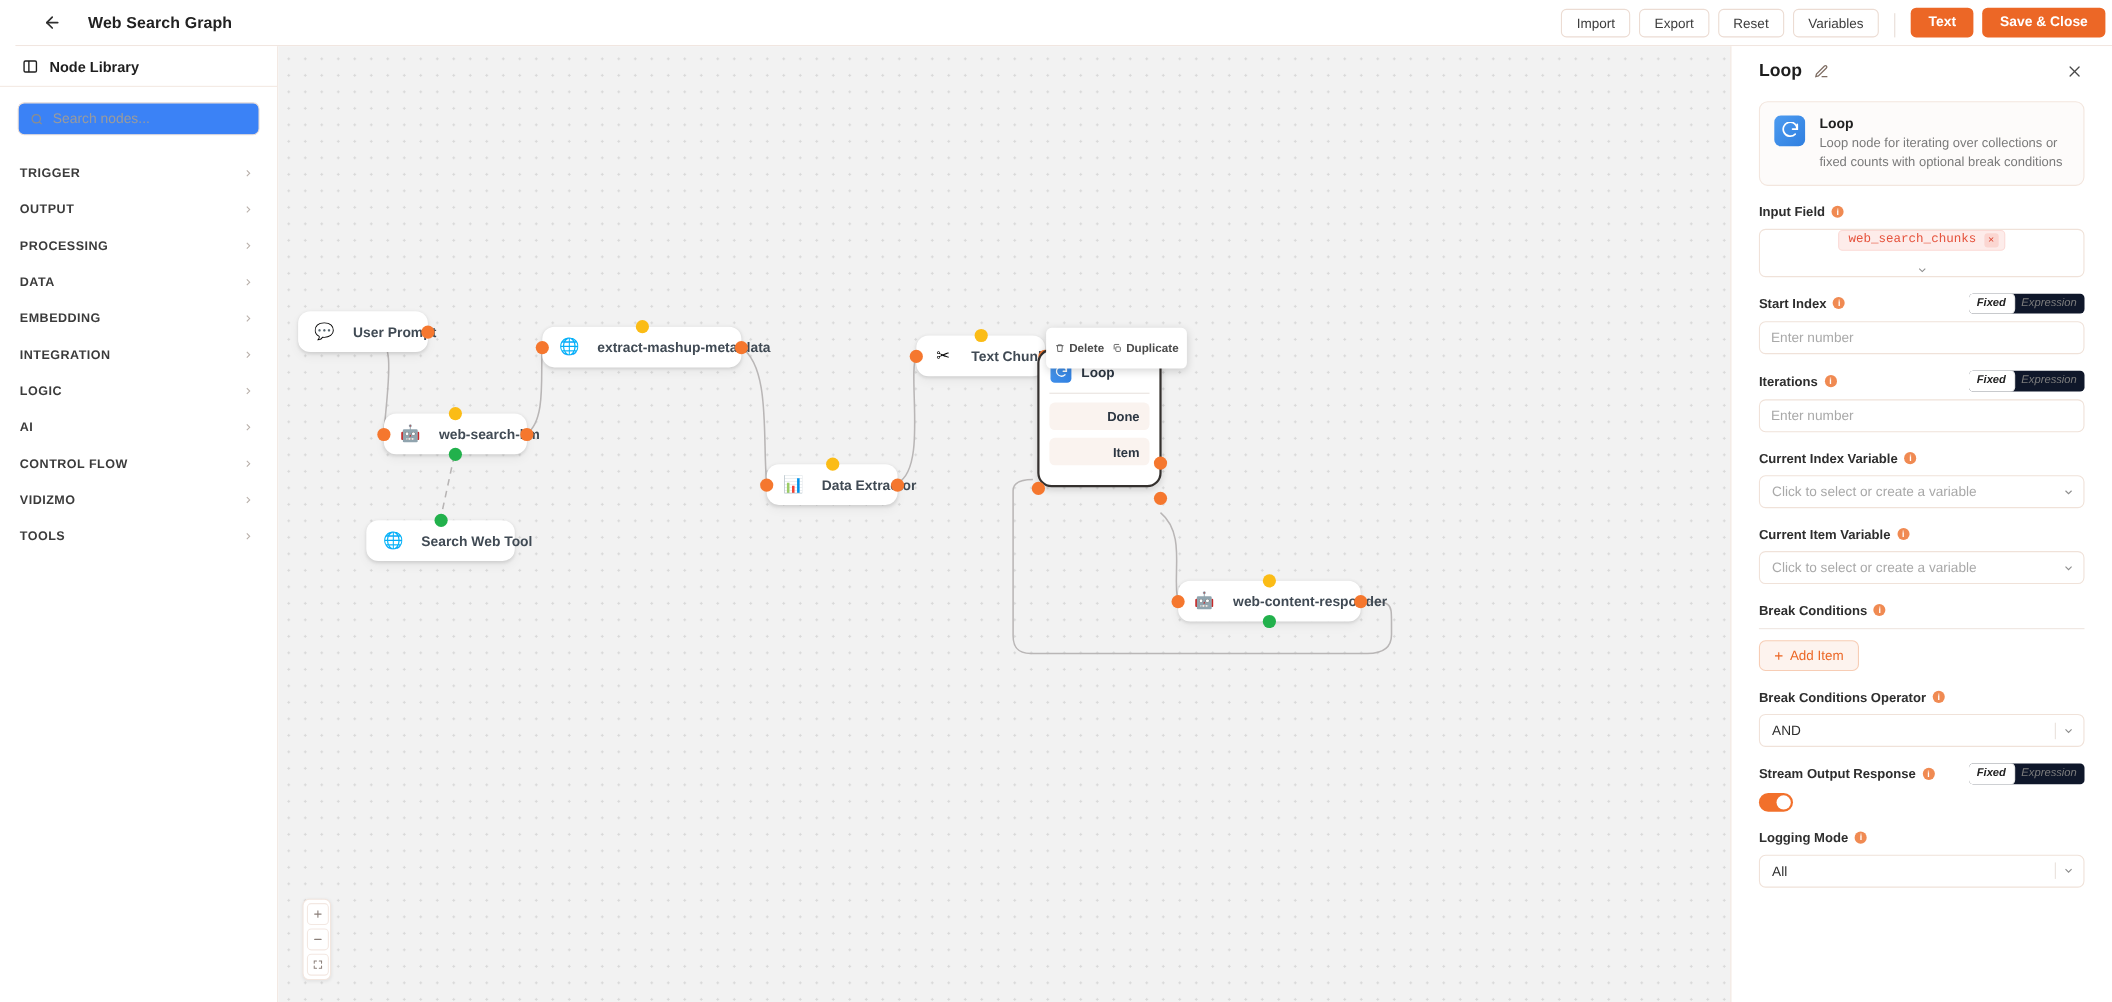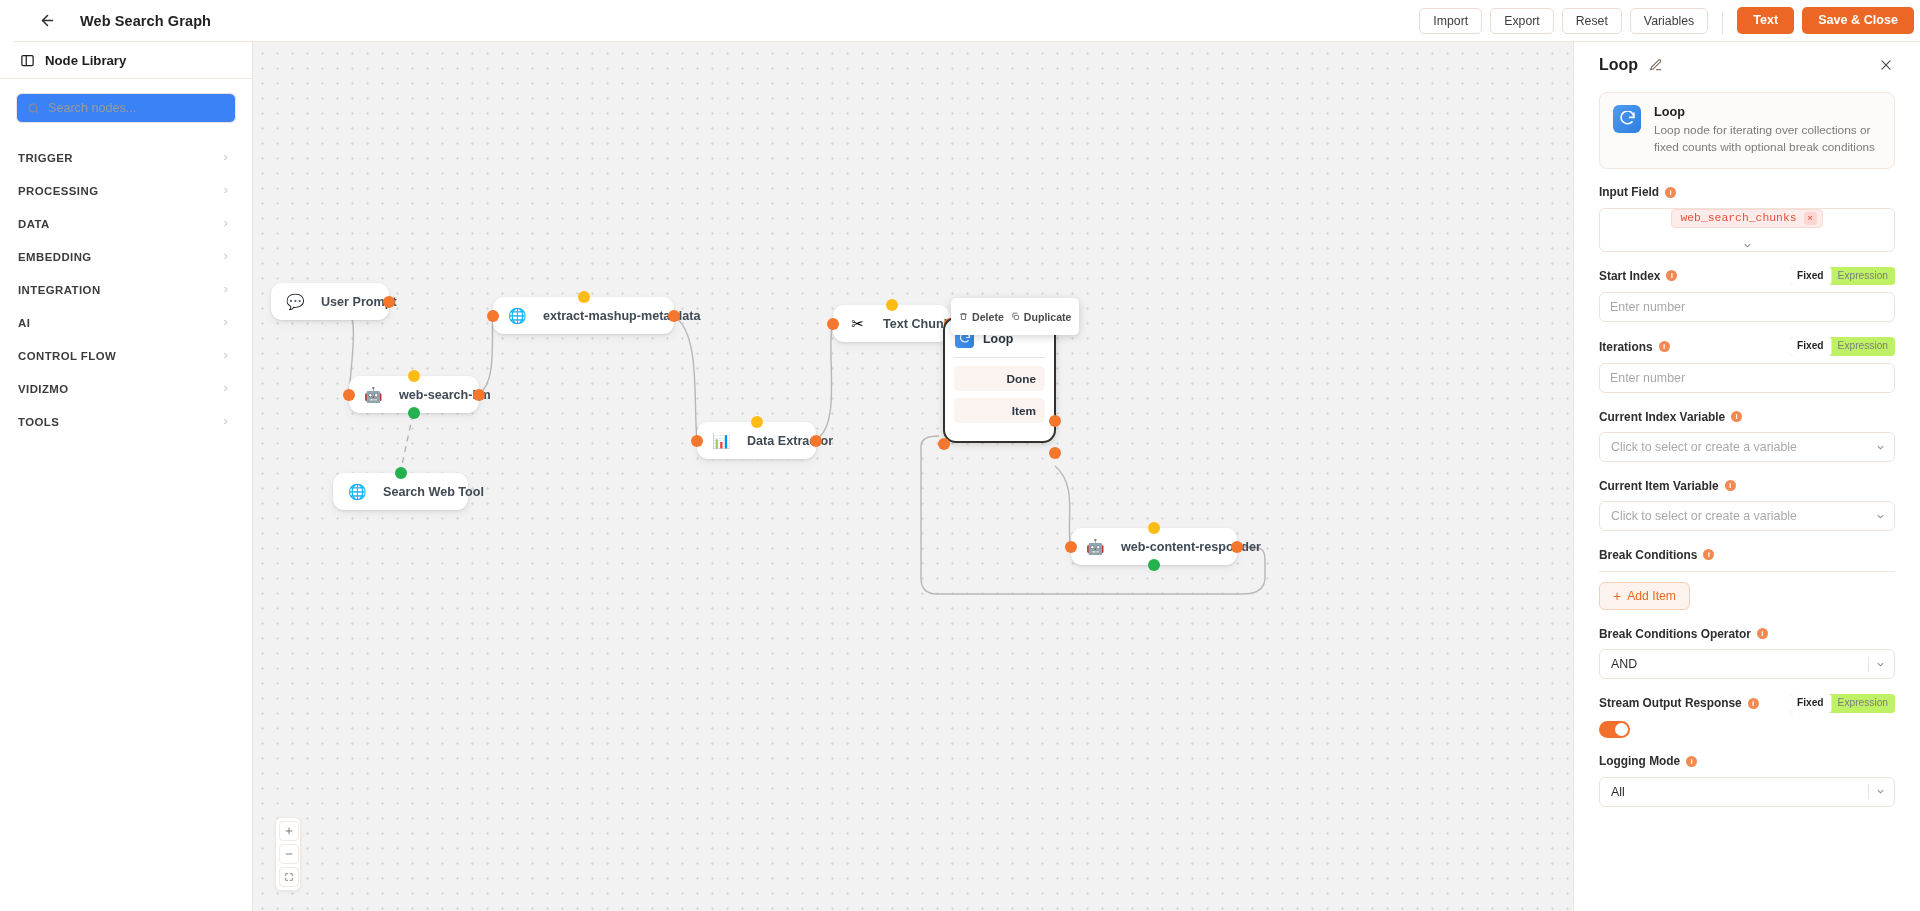--- a/index.html
+++ b/index.html
@@ -175,21 +175,21 @@
   .rp-card-desc { font-size: 11.8px; color: #7a7a7a; line-height: 1.42; margin-top: 3px; }
 
   .field { margin-top: 15px; }
   .field-head { display: flex; align-items: center; min-height: 17px; }
   .field-label { font-size: 11.9px; font-weight: 700; color: #2e2e2e; }
   .info-dot {
     width: 11px; height: 11px; border-radius: 50%; background: #f08a52; color: #fff;
     font-size: 8px; font-weight: 700; display: inline-flex; align-items: center;
     justify-content: center; margin-left: 6px; cursor: help; font-family: inherit;
   }
-  .seg { margin-left: auto; display: flex; border-radius: 4px; overflow: hidden; background: #bef264; }
+  .seg { margin-left: auto; display: flex; border-radius: 4px; overflow: hidden; background: #0f172a; font-style: italic; }
   .seg span {
     font-size: 10.2px; padding: 3px 7px; cursor: pointer; color: #7d7d7d; line-height: 1.25;
   }
   .seg span.active { background: #fff; color: #1f1f1f; font-weight: 700; box-shadow: 0 0 0 1px #e6e6e6; border-radius: 4px; }
 
   .input-ctl {
     margin-top: 7px; height: 30px; border: 1px solid #f0e2d9; border-radius: 6px;
     display: flex; align-items: center; padding: 0 10px; background: #fff;
     font-size: 12.4px; color: #2e2e2e; cursor: text;
   }
@@ -279,39 +279,51 @@
     </div>
 
     <div class="cat-list">
       <div class="cat-row">
         <span class="cat-label">TRIGGER</span>
         <svg class="chev" viewBox="0 0 24 24" fill="none" stroke="currentColor" stroke-width="2.6">
             <polyline points="9 5 16 12 9 19"></polyline>
           </svg>
       </div>
       <div class="cat-row">
+        <span class="cat-label">OUTPUT</span>
+        <svg class="chev" viewBox="0 0 24 24" fill="none" stroke="currentColor" stroke-width="2.6">
+            <polyline points="9 5 16 12 9 19"></polyline>
+          </svg>
+      </div>
+      <div class="cat-row">
         <span class="cat-label">PROCESSING</span>
         <svg class="chev" viewBox="0 0 24 24" fill="none" stroke="currentColor" stroke-width="2.6">
             <polyline points="9 5 16 12 9 19"></polyline>
           </svg>
       </div>
       <div class="cat-row">
         <span class="cat-label">DATA</span>
         <svg class="chev" viewBox="0 0 24 24" fill="none" stroke="currentColor" stroke-width="2.6">
             <polyline points="9 5 16 12 9 19"></polyline>
           </svg>
       </div>
       <div class="cat-row">
         <span class="cat-label">EMBEDDING</span>
         <svg class="chev" viewBox="0 0 24 24" fill="none" stroke="currentColor" stroke-width="2.6">
             <polyline points="9 5 16 12 9 19"></polyline>
           </svg>
       </div>
       <div class="cat-row">
         <span class="cat-label">INTEGRATION</span>
+        <svg class="chev" viewBox="0 0 24 24" fill="none" stroke="currentColor" stroke-width="2.6">
+            <polyline points="9 5 16 12 9 19"></polyline>
+          </svg>
+      </div>
+      <div class="cat-row">
+        <span class="cat-label">LOGIC</span>
         <svg class="chev" viewBox="0 0 24 24" fill="none" stroke="currentColor" stroke-width="2.6">
             <polyline points="9 5 16 12 9 19"></polyline>
           </svg>
       </div>
       <div class="cat-row">
         <span class="cat-label">AI</span>
         <svg class="chev" viewBox="0 0 24 24" fill="none" stroke="currentColor" stroke-width="2.6">
             <polyline points="9 5 16 12 9 19"></polyline>
           </svg>
       </div>

